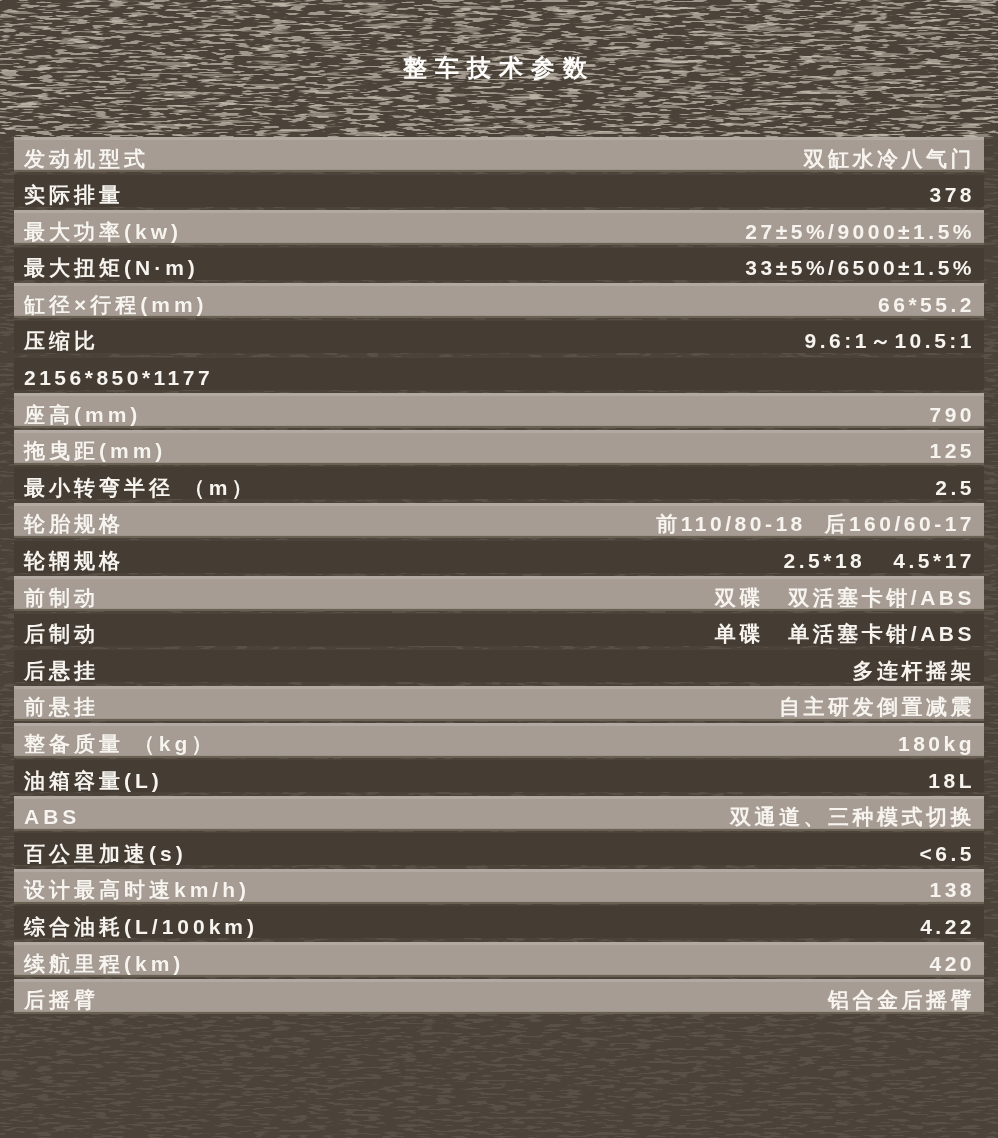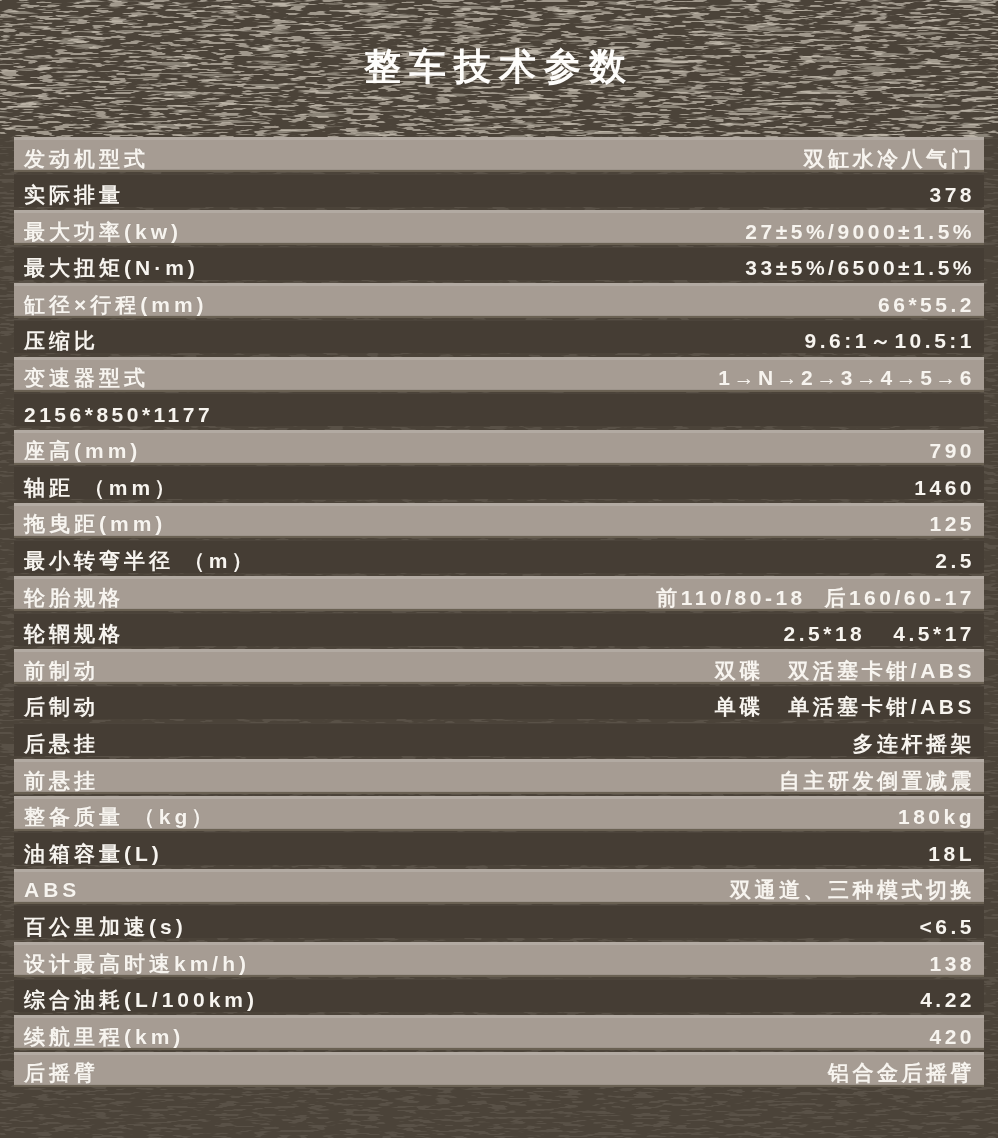--- a/index.html
+++ b/index.html
@@ -16,24 +16,24 @@
     overflow:hidden;
     font-family:"Liberation Sans","DejaVu Sans",sans-serif;
   }
   .texture{
     position:absolute;inset:0;
     pointer-events:none;
     z-index:0;
   }
   .page-title{
     position:absolute;
-    top:42px;left:0;right:0;
+    top:52px;left:0;right:0;
     text-align:center;
     color:#fefdfb;
-    font-size:37px;
+    font-size:24px;
     font-weight:bold;
     letter-spacing:8px;
     z-index:2;
   }
   .spec-table{
     position:absolute;
     left:14px;right:14px;top:137px;
     display:flex;
     flex-direction:column;
     gap:3.6px;
@@ -117,35 +117,27 @@
     <span class="value">33±5%/6500±1.5%</span>
   </div>
     <div class="row band">
     <span class="label">缸径×行程(mm)</span>
     <span class="value">66*55.2</span>
   </div>
     <div class="row dark">
     <span class="label">压缩比</span>
     <span class="value">9.6:1～10.5:1</span>
   </div>
-    <div class="row band">
-    <span class="label">变速器型式</span>
-    <span class="value">1→N→2→3→4→5→6</span>
-  </div>
     <div class="row dark">
     <span class="value">2156*850*1177</span>
   </div>
     <div class="row band">
     <span class="label">座高(mm)</span>
     <span class="value">790</span>
   </div>
-    <div class="row dark">
-    <span class="label">轴距 （mm）</span>
-    <span class="value">1460</span>
-  </div>
     <div class="row band">
     <span class="label">拖曳距(mm)</span>
     <span class="value">125</span>
   </div>
     <div class="row dark">
     <span class="label">最小转弯半径 （m）</span>
     <span class="value">2.5</span>
   </div>
     <div class="row band">
     <span class="label">轮胎规格</span>

